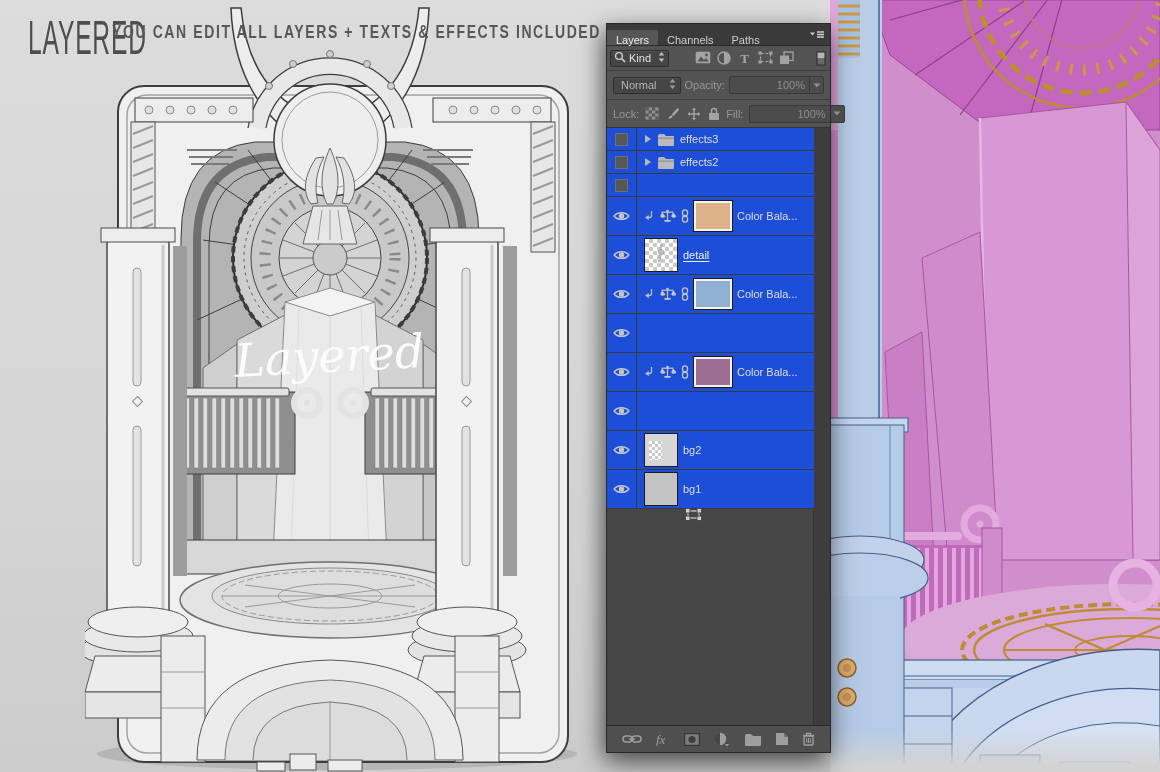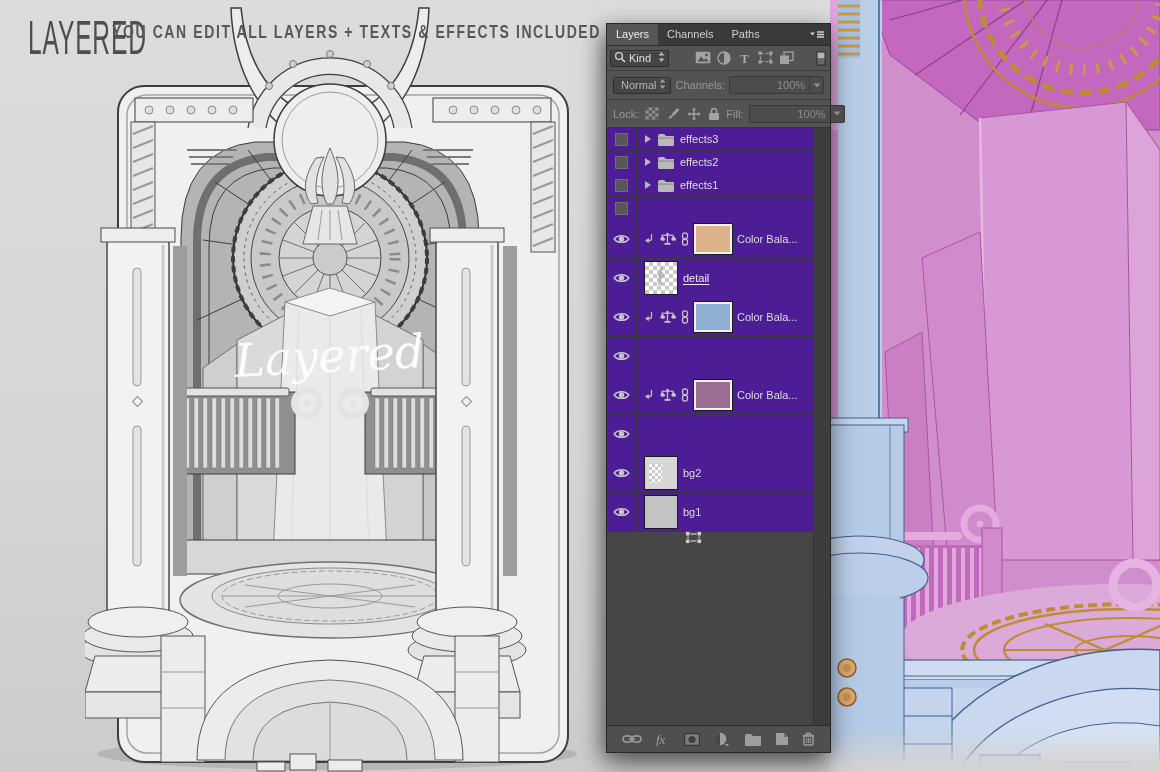--- a/index.html
+++ b/index.html
@@ -16,21 +16,21 @@
 
   
   .artL{position:absolute;left:85px;top:0;z-index:1;}
   .artR{position:absolute;left:830px;top:0;z-index:1;}
 
   
   .panel{position:absolute;left:607px;top:24px;width:223px;height:728px;z-index:5;
     background:#4a4a4a;box-shadow:0 10px 26px rgba(0,0,0,.5),-6px 6px 18px rgba(0,0,0,.28);
     outline:1px solid #282828;font-size:11px;color:#d6d6d6;}
   .tabbar{height:21px;background:#3a3a3a;display:flex;align-items:stretch;border-bottom:1px solid #2b2b2b;}
-  .tab{padding:0 9px;line-height:21px;color:#cfcfcf;}
+  .tab{padding:0 9px;line-height:21px;color:#cfcfcf;margin-top:6px;}
   .tab.active{background:#565656;color:#ececec;}
   .panelmenu{margin-left:auto;display:flex;align-items:center;padding-right:5px;}
 
   .frow{height:24px;background:#535353;display:flex;align-items:center;gap:20px;
     padding:0 3px;border-bottom:1px solid #3e3e3e;}
   .dd{display:flex;align-items:center;background:#454545;border:1px solid #2e2e2e;border-radius:2px;
     box-shadow:inset 0 1px 0 rgba(255,255,255,.07);height:17px;box-sizing:border-box;}
   .dd .txt{padding:0 3px;color:#e0e0e0;}
   .kind{width:84px;padding:0 3px;margin-right:4px;}
   .kind .txt{flex:1;}
@@ -47,21 +47,21 @@
   .valbox .v{padding:0 4px;min-width:28px;text-align:left;margin-left:43px;}
   .valbox .a{width:13px;height:100%;border-left:1px solid #393939;display:flex;align-items:center;justify-content:center;}
 
   .lkrow{height:27px;background:#535353;display:flex;align-items:center;gap:6px;
     padding:0 6px;border-bottom:1px solid #363636;}
   .lkrow .fill{margin-left:auto;}
 
   .list{position:relative;height:602px;background:#464646;}
   .gutter{position:absolute;top:0;right:0;bottom:0;width:16px;background:#3d3d3d;border-left:1px solid #343434;}
   .rows{position:absolute;left:0;top:0;width:207px;}
-  .row{display:flex;height:39px;background:#4c1d95;border-bottom:1px solid #393939;box-sizing:border-box;}
+  .row{display:flex;height:39px;background:#1d4ed8;border-bottom:1px solid #393939;box-sizing:border-box;}
   .row.group{height:23px;}
   .vis{width:29px;flex:none;border-right:1px solid #3a3a3a;display:flex;align-items:center;justify-content:center;}
   .rbody{flex:1;display:flex;align-items:center;gap:5px;padding-left:7px;overflow:visible;}
   .lname{color:#dedede;white-space:nowrap;}
   .lname.u{color:#efefef;text-decoration:underline;text-underline-offset:2px;}
   .swatch{width:38px;height:30px;flex:none;border:2px solid #f2f2f2;box-shadow:0 0 0 1px #1c1c1c;box-sizing:border-box;}
   .thumb{width:34px;height:34px;flex:none;position:relative;border:1px solid #1c1c1c;box-sizing:border-box;}
   .thumb.checker, .patch{
     background-image:linear-gradient(45deg,#c9c9c9 25%,transparent 25%,transparent 75%,#c9c9c9 75%),
                      linear-gradient(45deg,#c9c9c9 25%,#ffffff 25%,#ffffff 75%,#c9c9c9 75%);
@@ -483,21 +483,21 @@
     </div>
 
     <div class="brow">
       <div class="dd blenddd">
         <span class="txt">Normal</span>
         <span><svg width="7" height="12">
               <path d="M3.5 1 L6.3 4.6 H0.7 Z" fill="#9e9e9e"></path>
               <path d="M3.5 11 L0.7 7.4 H6.3 Z" fill="#9e9e9e"></path>
             </svg></span>
       </div>
-      <span class="dim">Channels:</span>
+      <span class="dim">Opacity:</span>
       <div class="valbox">
         <span class="v">100%</span>
         <span class="a">
             <svg width="8" height="5">
               <path d="M0.5 0.5 L7.5 0.5 L4 4.5 Z" fill="#8f8f8f"></path>
             </svg>
           </span>
       </div>
     </div>
 
@@ -593,41 +593,20 @@
               </span>
               <span class="lname">effects2</span>
             </div>
           </div>
           <div class="row group">
             <div class="vis">
               <svg width="13" height="13">
                 <rect x="0.5" y="0.5" width="12" height="12" fill="#575757" stroke="#6f6f6f"></rect>
               </svg>
             </div>
-            <div class="rbody">
-              <span style="display: flex;">
-                <svg width="8" height="10">
-                  <path d="M1 1 L7 5 L1 9 Z" fill="#b9b9b9"></path>
-                </svg>
-              </span>
-              <span style="display: flex;">
-                <svg width="18" height="13">
-                  <path d="M1 3 q0-2 2-2 h4 l2 2 h8 v9 q0 1-1 1 H2 q-1 0-1-1 Z" fill="#b9b9b9"></path>
-                  <rect x="1" y="4.6" width="16" height="1" fill="#878787"></rect>
-                </svg>
-              </span>
-              <span class="lname">effects1</span>
-            </div>
-          </div>
-          <div class="row group">
-            <div class="vis">
-              <svg width="13" height="13">
-                <rect x="0.5" y="0.5" width="12" height="12" fill="#575757" stroke="#6f6f6f"></rect>
-              </svg>
-            </div>
           </div>
           <div class="row adjustment">
             <div class="vis">
               <svg width="17" height="12" viewBox="0 0 17 12">
                 <path d="M1.2 6C4 1.6 13 1.6 15.8 6 13 10.4 4 10.4 1.2 6Z" fill="none" stroke="#c6c6c6" stroke-width="1.4"></path>
                 <circle cx="8.5" cy="6" r="2.7" fill="#c6c6c6"></circle>
               </svg>
             </div>
             <div class="rbody">
               <span style="display: flex;">

